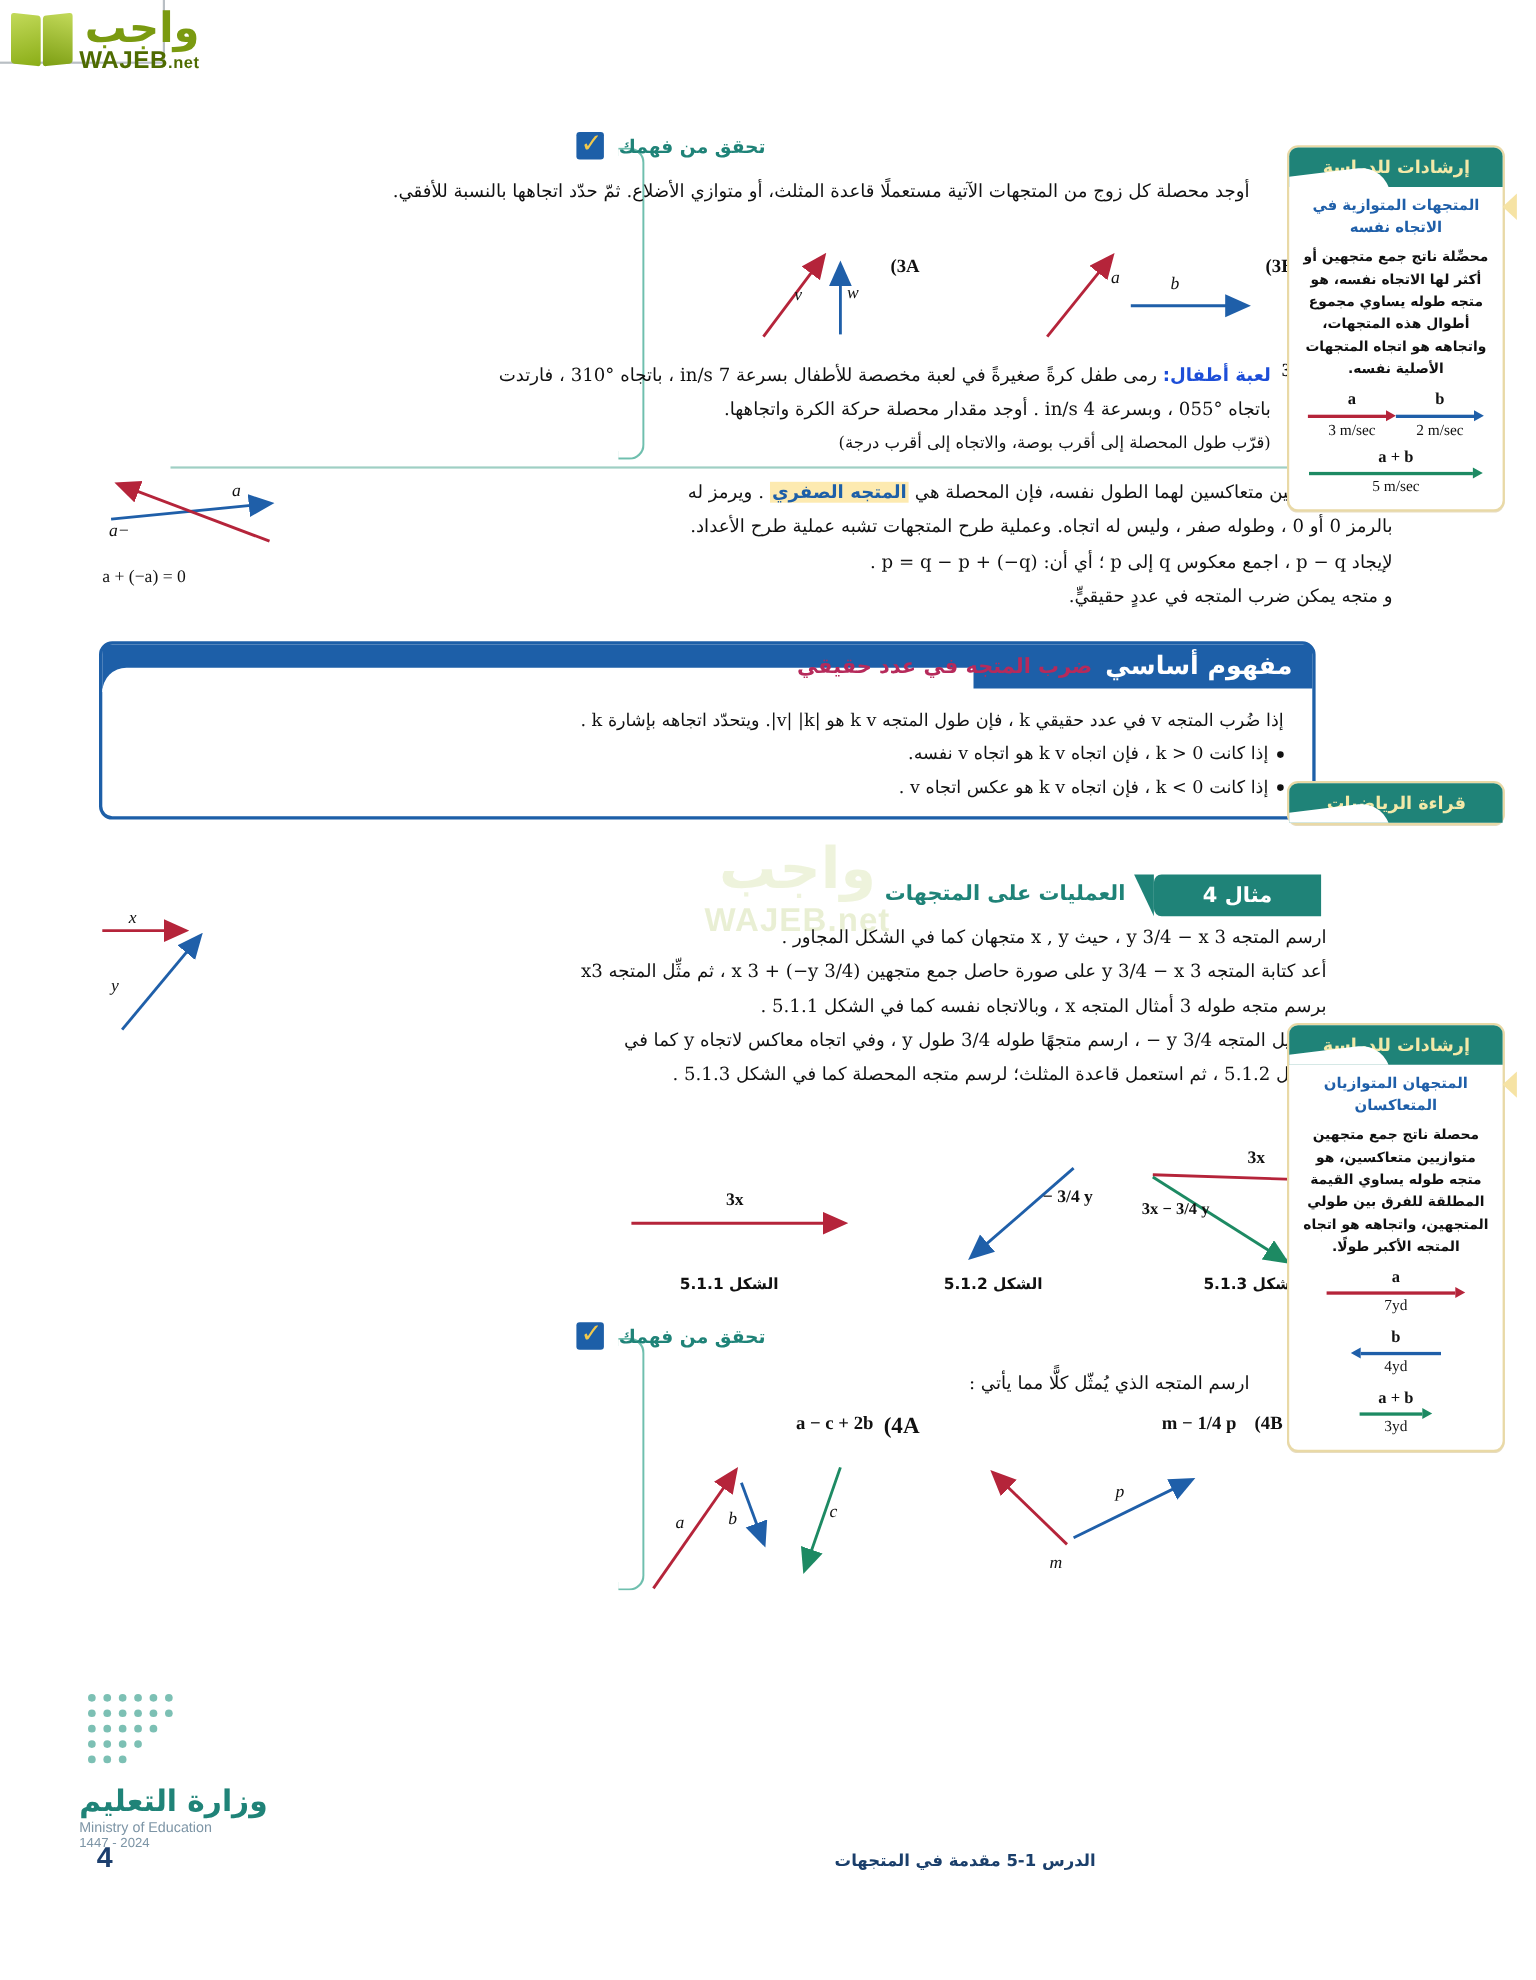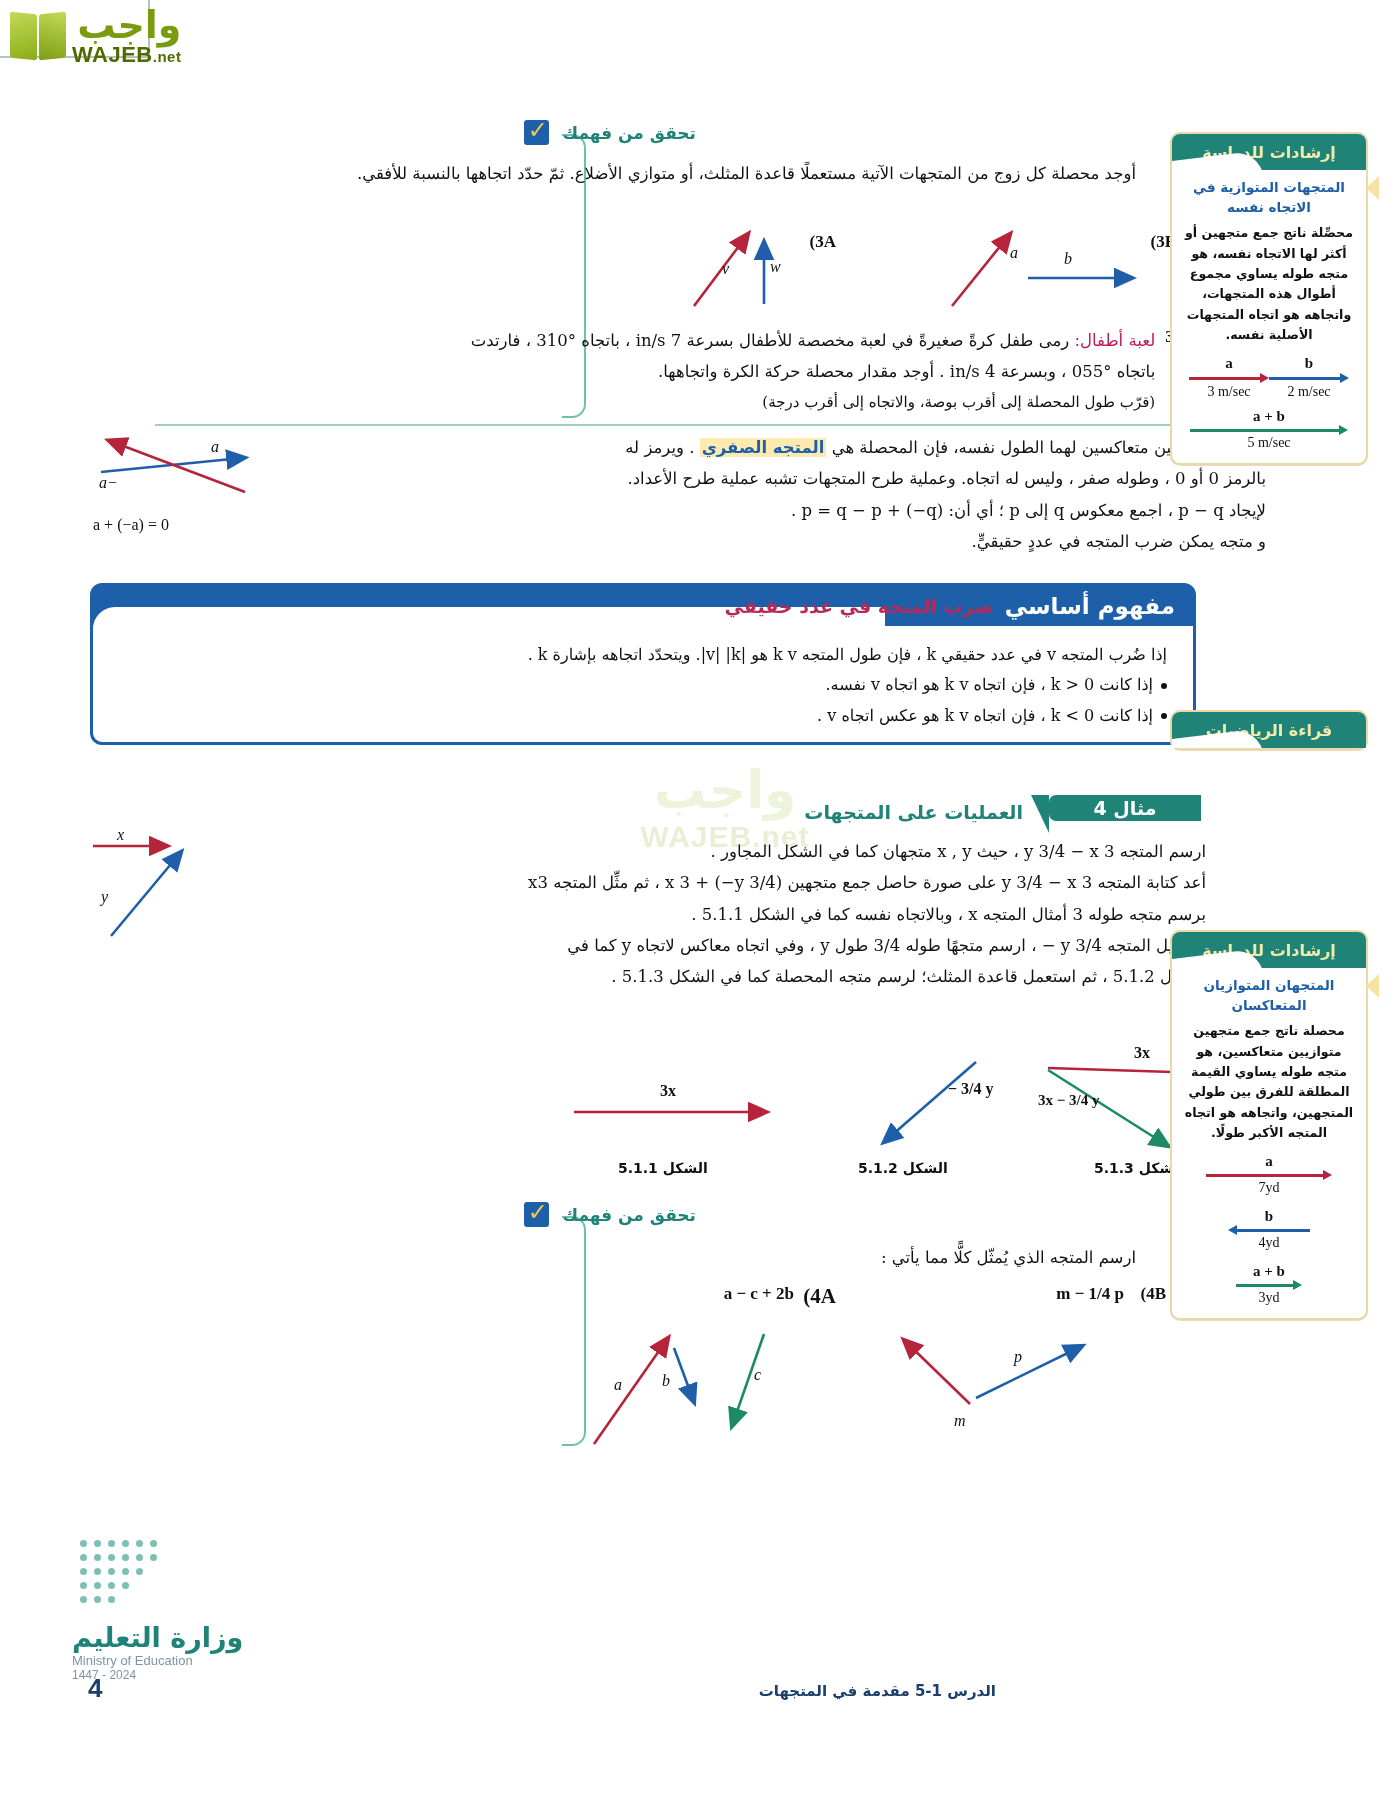--- a/index.html
+++ b/index.html
@@ -111,21 +111,21 @@
     border-radius:34px 0 0 0;
   }
   .concept-title{
     position:absolute; right:200px; top:9px; color:#b62a5b;
     font-family:"DejaVu Sans",sans-serif; font-weight:bold; font-size:19px; z-index:3;
   }
 
   
   .exbar{ position:absolute; height:38px; }
   .exbar .g{
-    position:absolute; right:0; top:0; width:152px;height:26px;background:#1f8378;
+    position:absolute; right:0; top:0; width:152px;height:38px;background:#1f8378;
     border-radius:7px 0 0 7px; display:flex;align-items:center;justify-content:center;
     color:#fff;font-family:"DejaVu Sans",sans-serif;font-weight:bold;font-size:19px;
   }
   .exbar .g::after{
     content:""; position:absolute; left:-18px; top:0; border-left:18px solid transparent;
     border-top:38px solid #1f8378;
   }
   .exbar .t{
     position:absolute; right:178px; top:6px; color:#1f8378;
     font-family:"DejaVu Sans",sans-serif;font-weight:bold;font-size:19px;
@@ -207,21 +207,21 @@
     </svg>
     <span class="lbl" style="position:absolute;left:74px;top:16px;font-size:16px;">a</span>
     <span class="lbl" style="position:absolute;left:128px;top:22px;font-size:16px;">b</span>
   </div>
 
   <div style="position:absolute; right:210px; left:155px; top:325px;">
     <div style="display:flex;align-items:flex-start;gap:10px;justify-content:flex-start;">
       <span class="bold-lt" style="font-size:17px;padding-top:2px;">3C</span>
       <div style="flex:1;">
         <div class="body-ar" style="text-align:right;">
-          <span class="ar" style="color:#be185d;font-weight:normal;">لعبة أطفال:</span>
+          <span class="ar" style="color:#1d4ed8;font-weight:bold;">لعبة أطفال:</span>
           <span>رمى طفل كرةً صغيرةً في لعبة مخصصة للأطفال بسرعة 7 in/s ، باتجاه °310 ، فارتدت</span>
         </div>
         <div class="body-ar">باتجاه °055 ، وبسرعة 4 in/s . أوجد مقدار محصلة حركة الكرة واتجاهها.</div>
         <div class="body-ar" style="font-size:15px;">(قرّب طول المحصلة إلى أقرب بوصة، والاتجاه إلى أقرب درجة)</div>
       </div>
     </div>
   </div>
 
   <div style="position:absolute;right:100px;left:155px;top:424px;height:2px;background:#9fcfc4;"></div>
 

